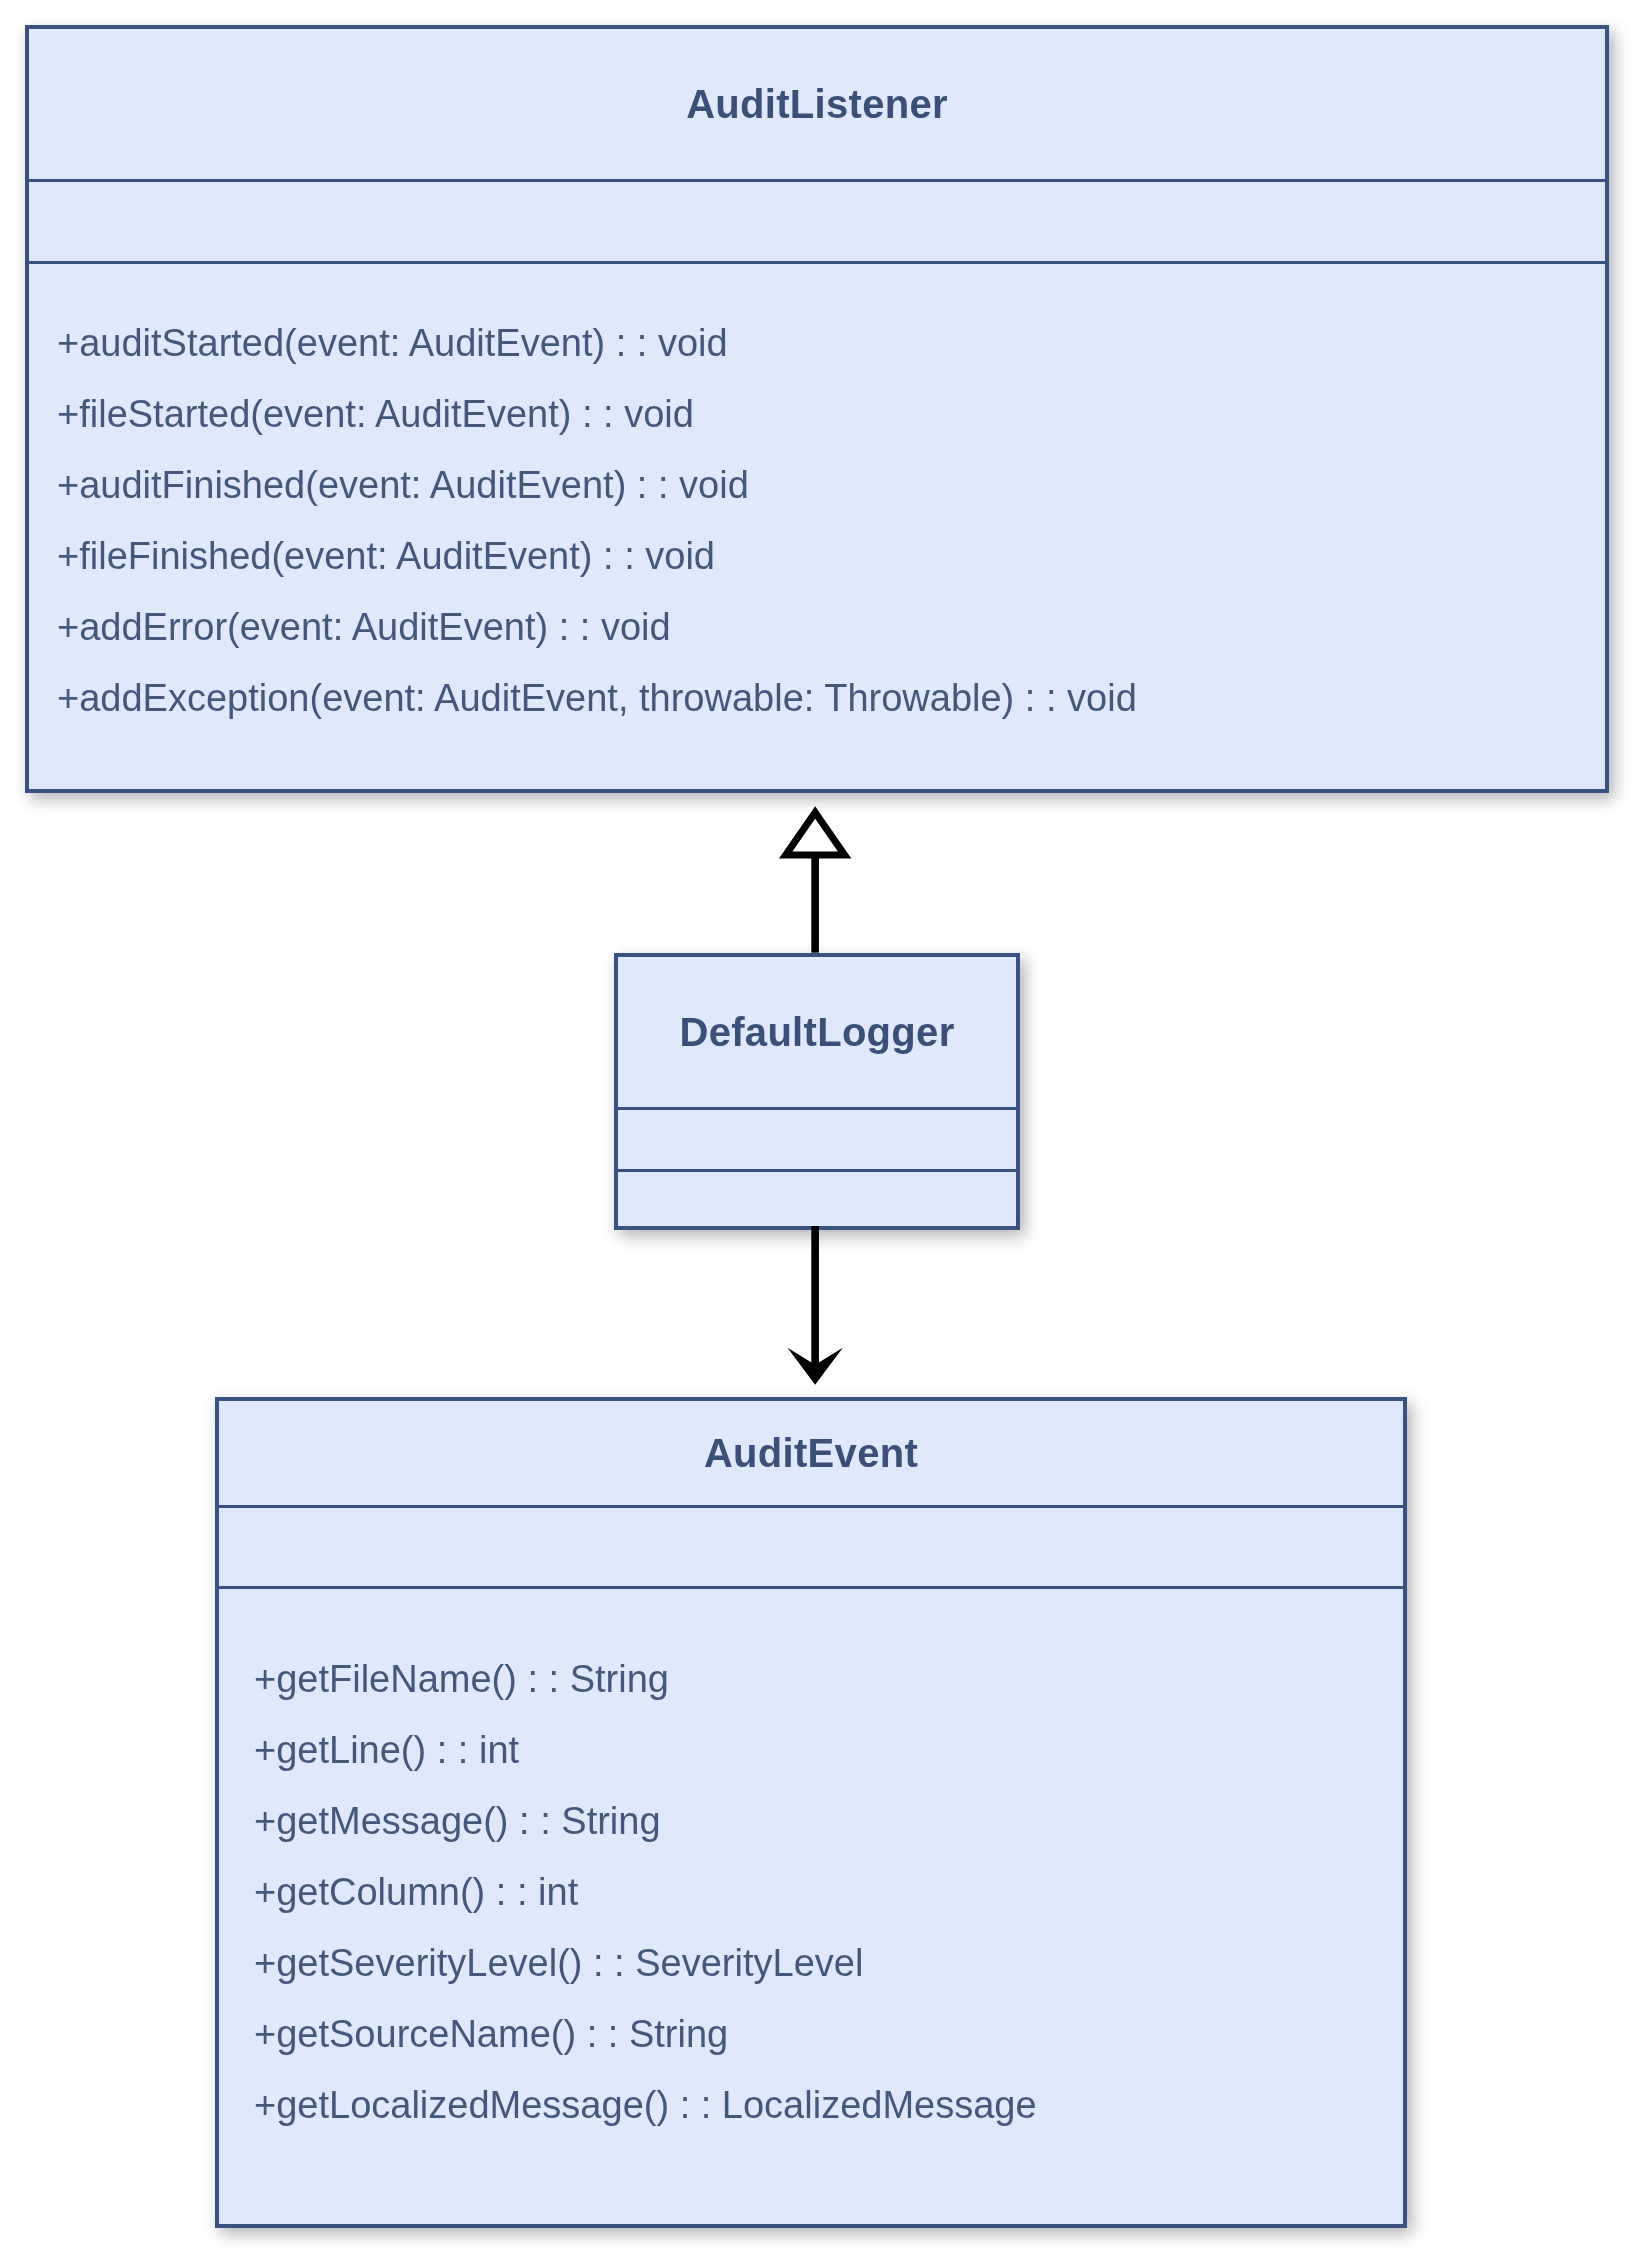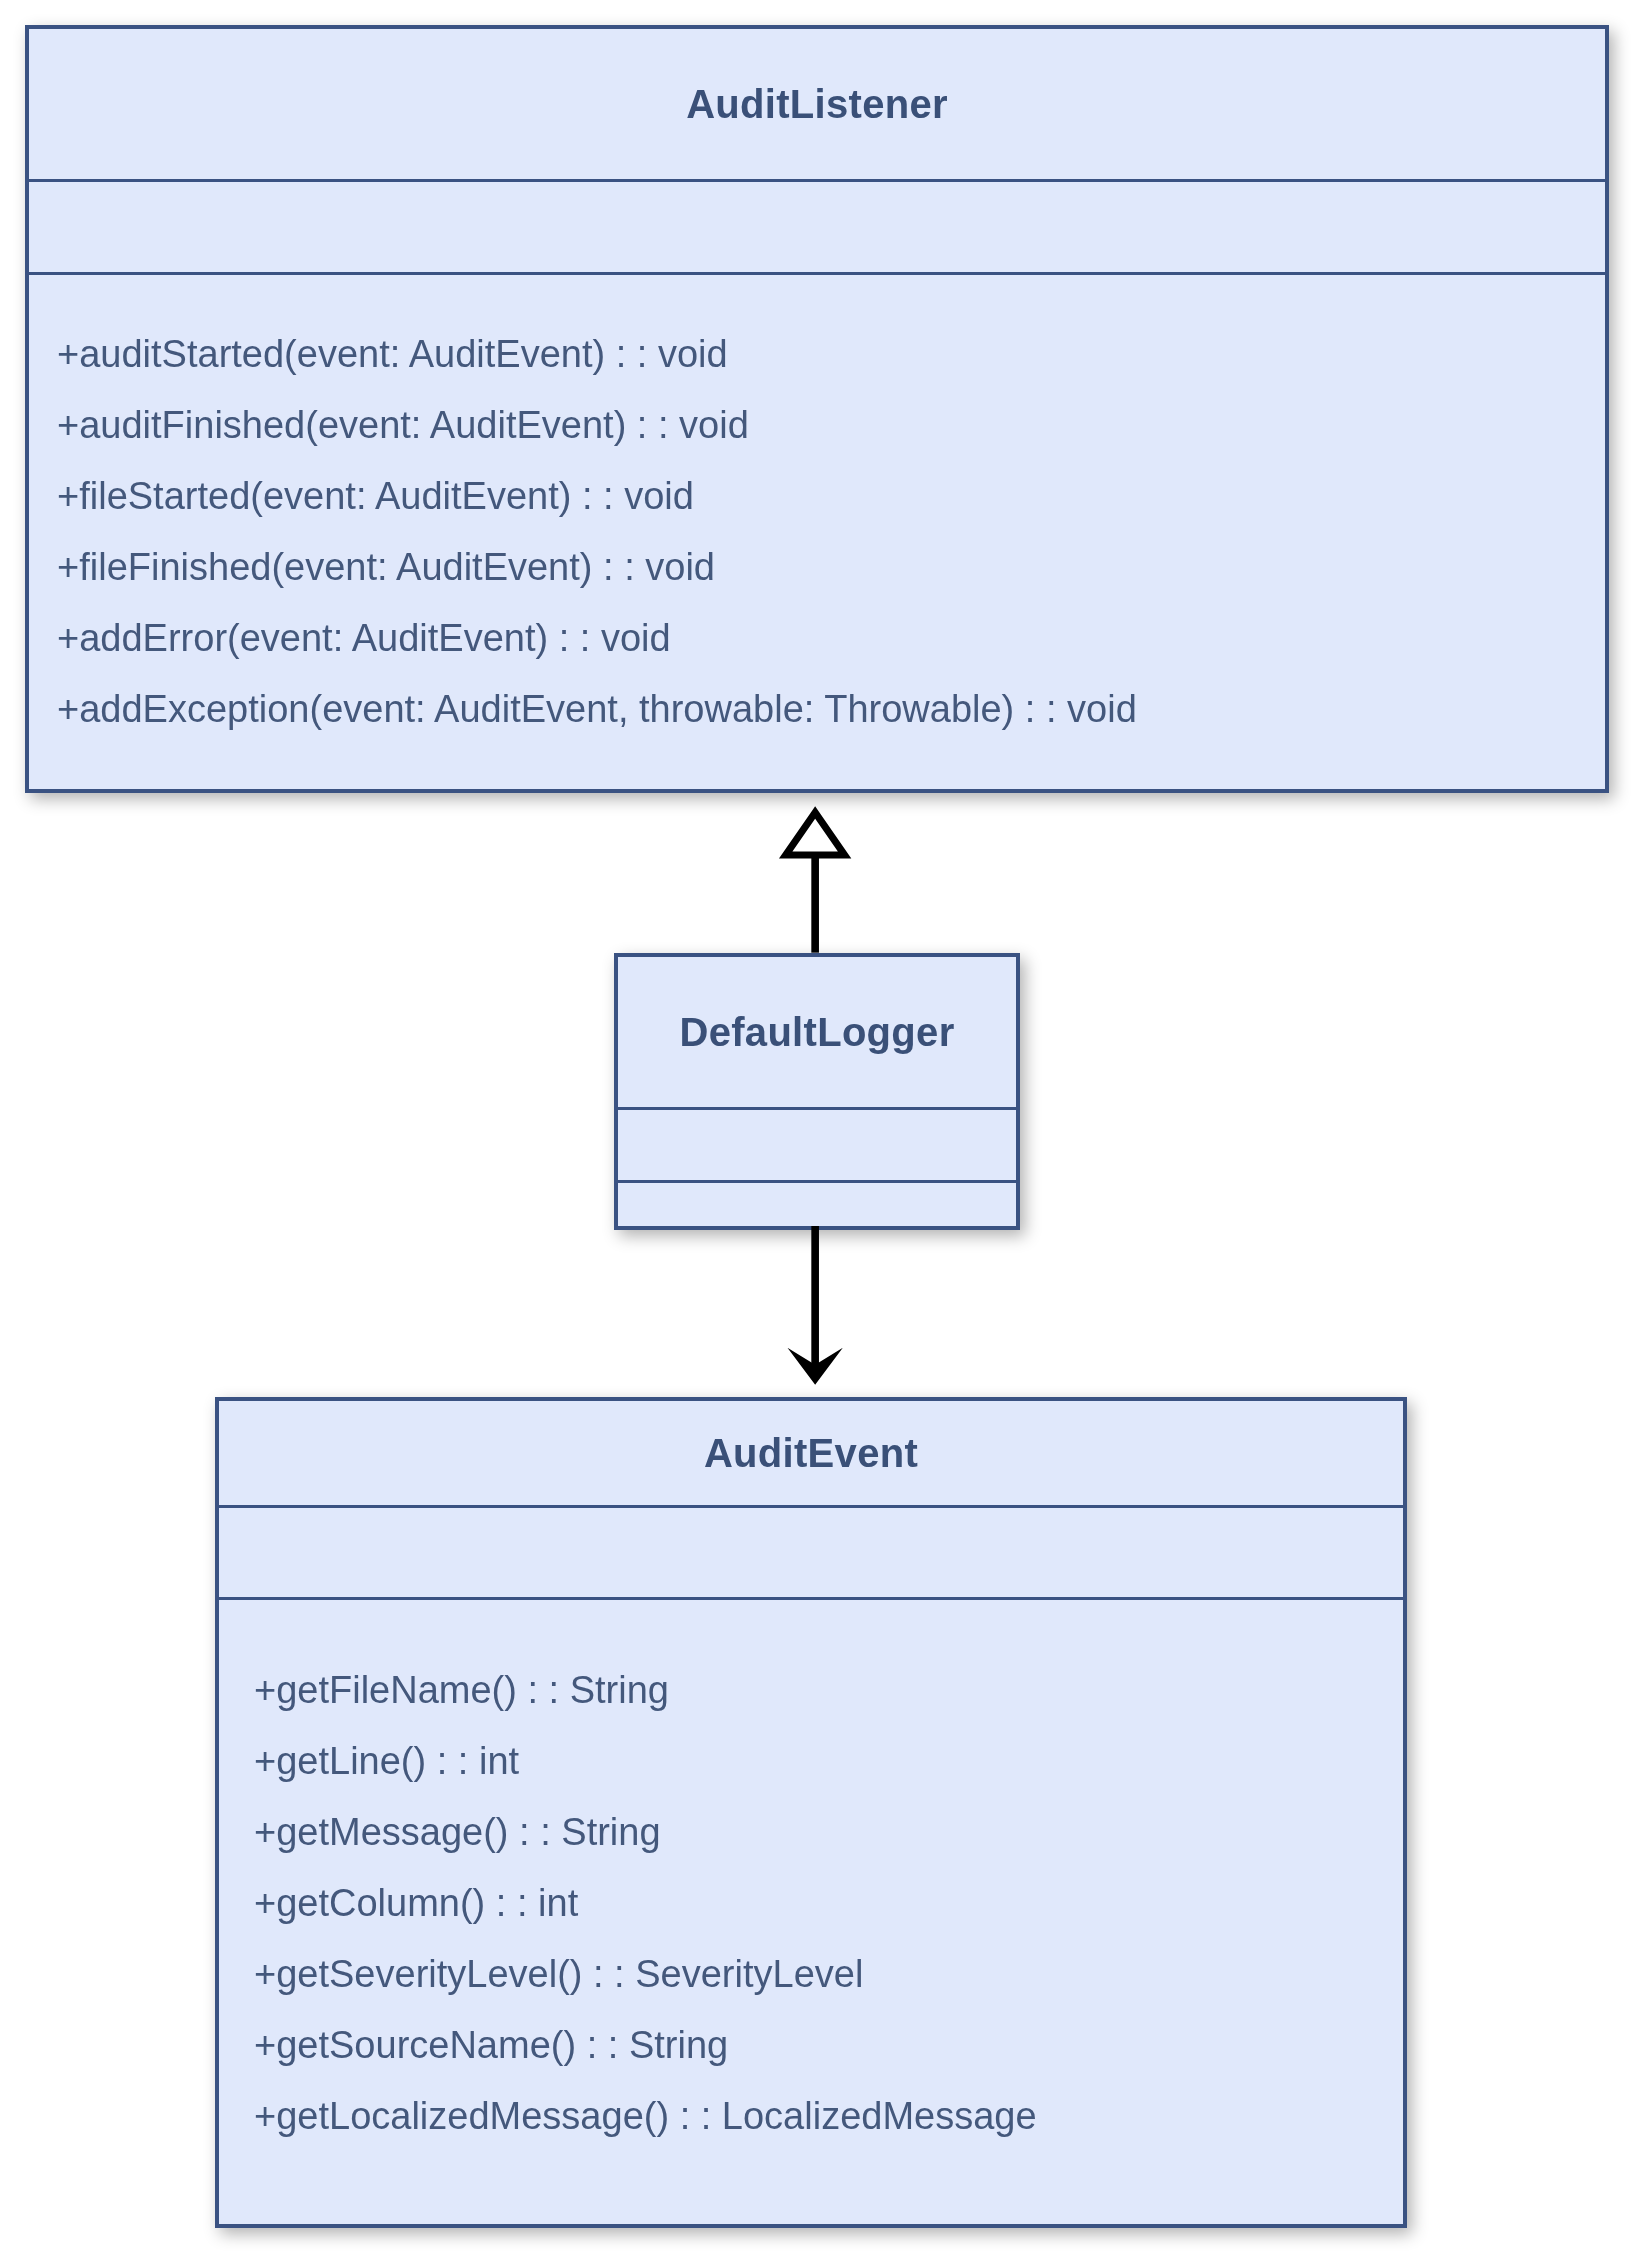--- a/index.html
+++ b/index.html
@@ -25,21 +25,21 @@
     flex-direction:column;
   }
   .cmp{width:100%;}
   .cmp-title{
     display:flex;align-items:center;justify-content:center;
     font-size:40px;font-weight:bold;color:var(--title-color);
     letter-spacing:0.3px;
     border-radius:17px;
   }
   .cmp-attrs{border-top:3.5px solid var(--box-border);}
-  .cmp-methods{border-top:3.5px solid var(--box-border);flex:1 1 auto;overflow:hidden;margin-top:11px;}
+  .cmp-methods{border-top:3.5px solid var(--box-border);flex:1 1 auto;overflow:hidden;}
   .method{
     height:71px;line-height:71px;
     font-size:38px;color:var(--text-color);
     white-space:nowrap;
   }
 
   
   .box-auditlistener{left:25px;top:25px;width:1584px;height:768px;}
   .box-auditlistener .cmp-title{height:150px;}
   .box-auditlistener .cmp-attrs{height:82px;}
@@ -66,22 +66,22 @@
 
 <div class="canvas">
 
   <div class="uml-class box-auditlistener">
     <div class="cmp cmp-title">
       <span>AuditListener</span>
     </div>
     <div class="cmp cmp-attrs"></div>
     <div class="cmp cmp-methods">
       <div class="method">+auditStarted(event: AuditEvent) : : void</div>
+      <div class="method">+fileStarted(event: AuditEvent) : : void</div>
       <div class="method">+auditFinished(event: AuditEvent) : : void</div>
-      <div class="method">+fileStarted(event: AuditEvent) : : void</div>
       <div class="method">+fileFinished(event: AuditEvent) : : void</div>
       <div class="method">+addError(event: AuditEvent) : : void</div>
       <div class="method">+addException(event: AuditEvent, throwable: Throwable) : : void</div>
     </div>
   </div>
 
   <div class="uml-class box-defaultlogger">
     <div class="cmp cmp-title">
       <span>DefaultLogger</span>
     </div>

